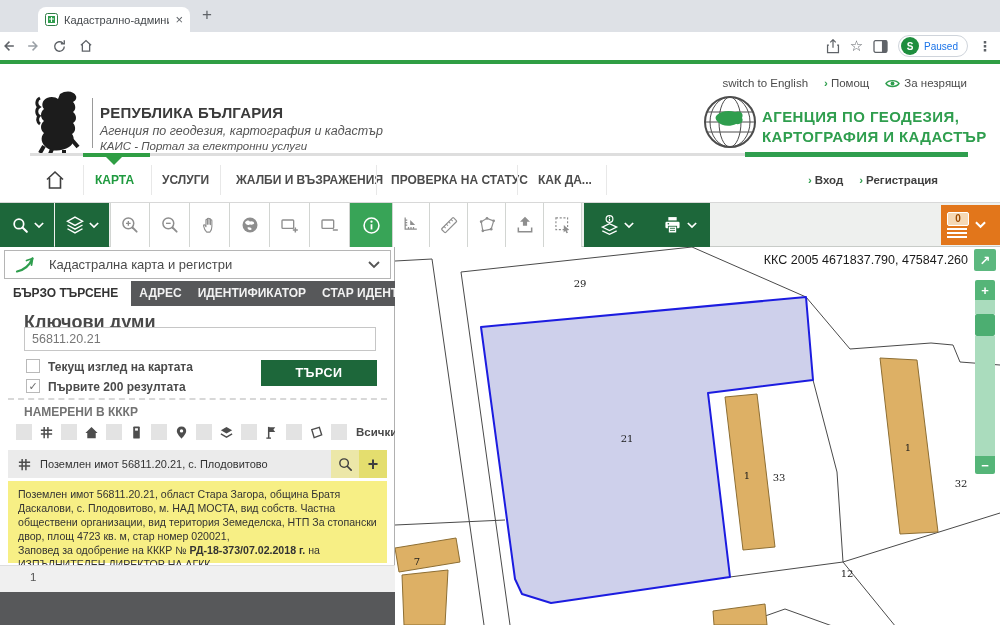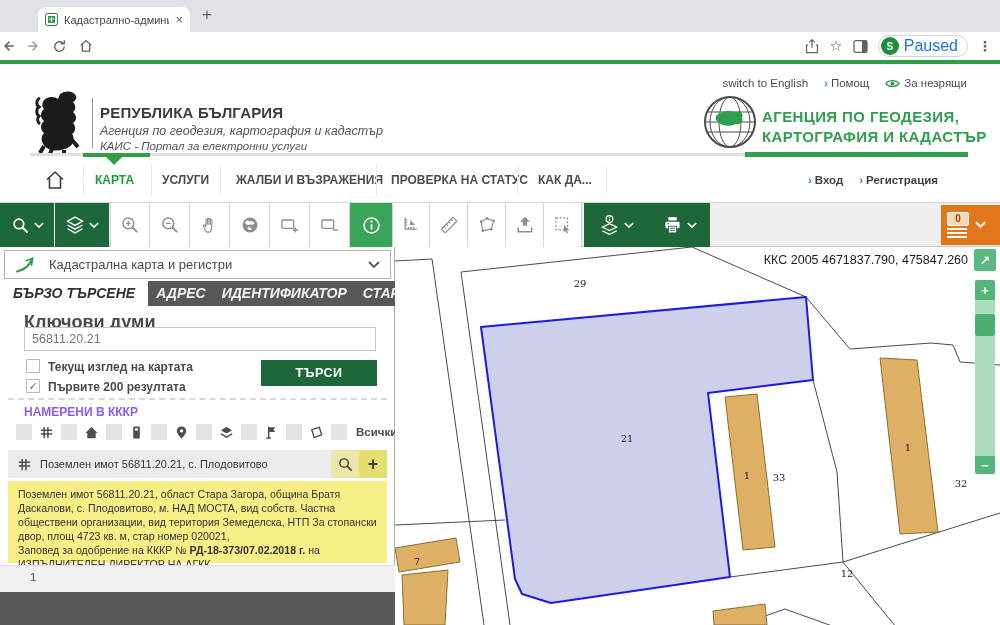--- a/index.html
+++ b/index.html
@@ -19,21 +19,21 @@
     display:flex; align-items:center; }
   .navbtn { width:26px; text-align:center; color:#5f6368; }
   .urlpill { margin-left:10px; width:700px; height:21px; background:#f1f3f4; border-radius:11px;
     display:flex; align-items:center; padding:0 10px; gap:6px; }
   .urltext { font-size:12.5px; color:#202124; }
   .chrome-right { position:absolute; right:8px; top:32px; height:28px; display:flex; align-items:center; gap:10px; }
   .paused-pill { height:22px; border:1px solid #cfd4db; border-radius:11px; background:#fff;
     display:flex; align-items:center; gap:5px; padding:0 9px 0 2px; }
   .avatar { width:18px; height:18px; border-radius:50%; background:var(--avatar-green,#1e8e3e);
     color:#fff; font-size:10px; font-weight:bold; display:flex; align-items:center; justify-content:center; }
-  .paused-label { font-size:16px; color:var(--paused-blue,#1a73e8);text-align:center; }
+  .paused-label { font-size:10px; color:var(--paused-blue,#1a73e8);text-align:center; }
   .greenline { left:0; top:60px; width:1000px; height:4px; background:var(--green-line,#2f9e44); }
 
   
   .hdr-title1 { left:100px; top:104px; font-size:15px; font-weight:bold; color:#3b3b3b; letter-spacing:.2px; }
   .hdr-title2 { left:100px; top:124px; font-size:12.5px; font-style:italic; color:#555; }
   .hdr-title3 { left:100px; top:140px; font-size:11.5px; font-style:italic; color:#555; }
   .toplinks { top:77px; right:33px; display:flex; gap:16px; align-items:center; font-size:11.5px; color:#4c4c4c; }
   .gchev { color:var(--brand-green,#2f9e4e); font-weight:bold; margin-right:3px; }
   .agency-logo-text { left:762px; top:107px; font-size:15px; font-weight:bold; line-height:1.3;
     color:var(--brand-green,#2f9e4e); letter-spacing:.4px; }
@@ -62,32 +62,32 @@
   .cart-badge { width:22px; height:14px; background:#f6d8b4; border:1px solid #fff; border-radius:2px;
     color:#9c4a00; font-size:10px; font-weight:bold; text-align:center; line-height:12px; }
   .cart-lines div { width:20px; height:2px; background:#fff; margin-top:2px; }
 
   
   .panel { left:0; top:247px; width:395px; height:378px; background:#fff; border-right:1px solid #b0b0b0; }
   .panel-head { left:4px; top:250px; width:387px; height:29px; border:1px solid #b5b5b5; background:#fff;
     display:flex; align-items:center; padding:0 10px; gap:12px; }
   .panel-head-title { flex:1; font-size:13px; color:#4a4a4a; }
   .ptabs { left:0; top:281px; width:395px; height:25px; background:var(--tabbar-dark,#57585a); display:flex; }
-  .ptab { height:25px; line-height:25px; padding:0 8px; font-size:14px; font-weight:bold; color:#f2f2f2; white-space:nowrap;font-style:italic; }
+  .ptab { height:25px; line-height:25px; padding:0 8px; font-size:12px; font-weight:bold; color:#f2f2f2; white-space:nowrap; }
   .ptab.active { background:#fff; color:#333; padding:0 13px; }
   .kw-label { left:24px; top:312px; font-size:18px; font-weight:bold; color:#494949; }
   .kw-input { left:24px; top:327px; width:352px; height:24px; border:1px solid #c6c6c6; font-size:12.5px;
     color:#777; padding:0 7px; font-family:inherit; }
   .cb { width:14px; height:14px; border:1px solid #b9b9b9; background:#fff; font-size:11px;
     color:#6a6a6a; text-align:center; line-height:13px; }
   .cb-label { font-size:12px; font-weight:bold; color:#4a4a4a;text-align:center; }
   .search-btn { left:261px; top:360px; width:116px; height:26px; background:var(--dark-green,#1d673a);
     color:#fff; font-size:12.5px; font-weight:bold; text-align:center; line-height:26px; letter-spacing:.5px; }
   .dashed { left:8px; top:398px; width:379px; border-top:2px dashed #d8d8d8; }
-  .res-head { left:24px; top:405px; font-size:12px; font-weight:bold; color:#8b5cf6; }
+  .res-head { left:24px; top:405px; font-size:12px; font-weight:bold; color:#737373; }
   .filter-row { left:16px; top:424px; display:flex; align-items:center; gap:7px; }
   .fcb { width:16px; height:16px; background:#e3e3e3; }
   .all-label { font-size:11.5px; font-weight:bold; color:#4a4a4a; margin-left:2px; }
   .result-row { left:8px; top:450px; width:379px; height:28px; background:var(--row-gray,#ebebeb);
     display:flex; align-items:center; }
   .result-title { font-size:11px; color:#333; margin-left:8px; flex:1; white-space:nowrap; overflow:hidden; }
   .seg { width:28px; height:28px; display:flex; align-items:center; justify-content:center; }
   .seg.mag { background:#ece7a8; }
   .seg.plus { background:#e4de6e; font-size:18px; color:#3f3f3f; font-weight:bold; }
   .yellow-box { left:8px; top:481px; width:379px; height:82px; background:var(--result-yellow,#f7ef85);

